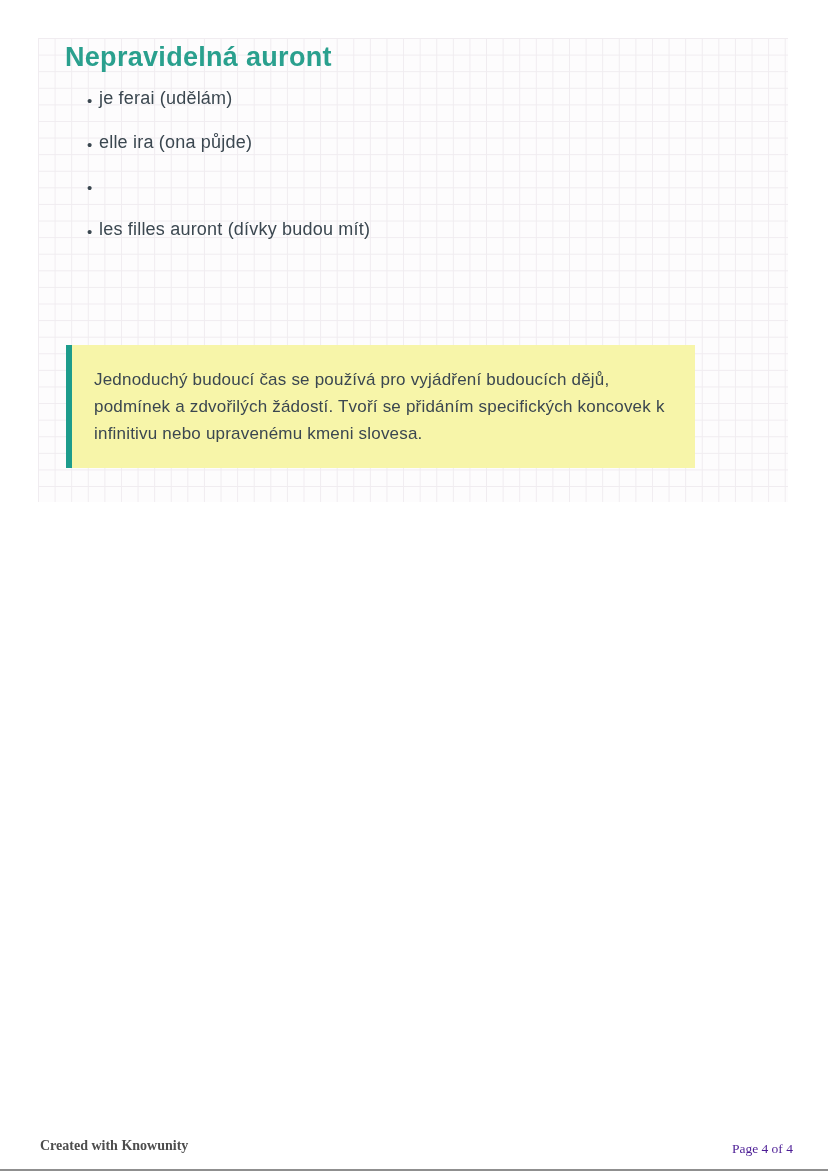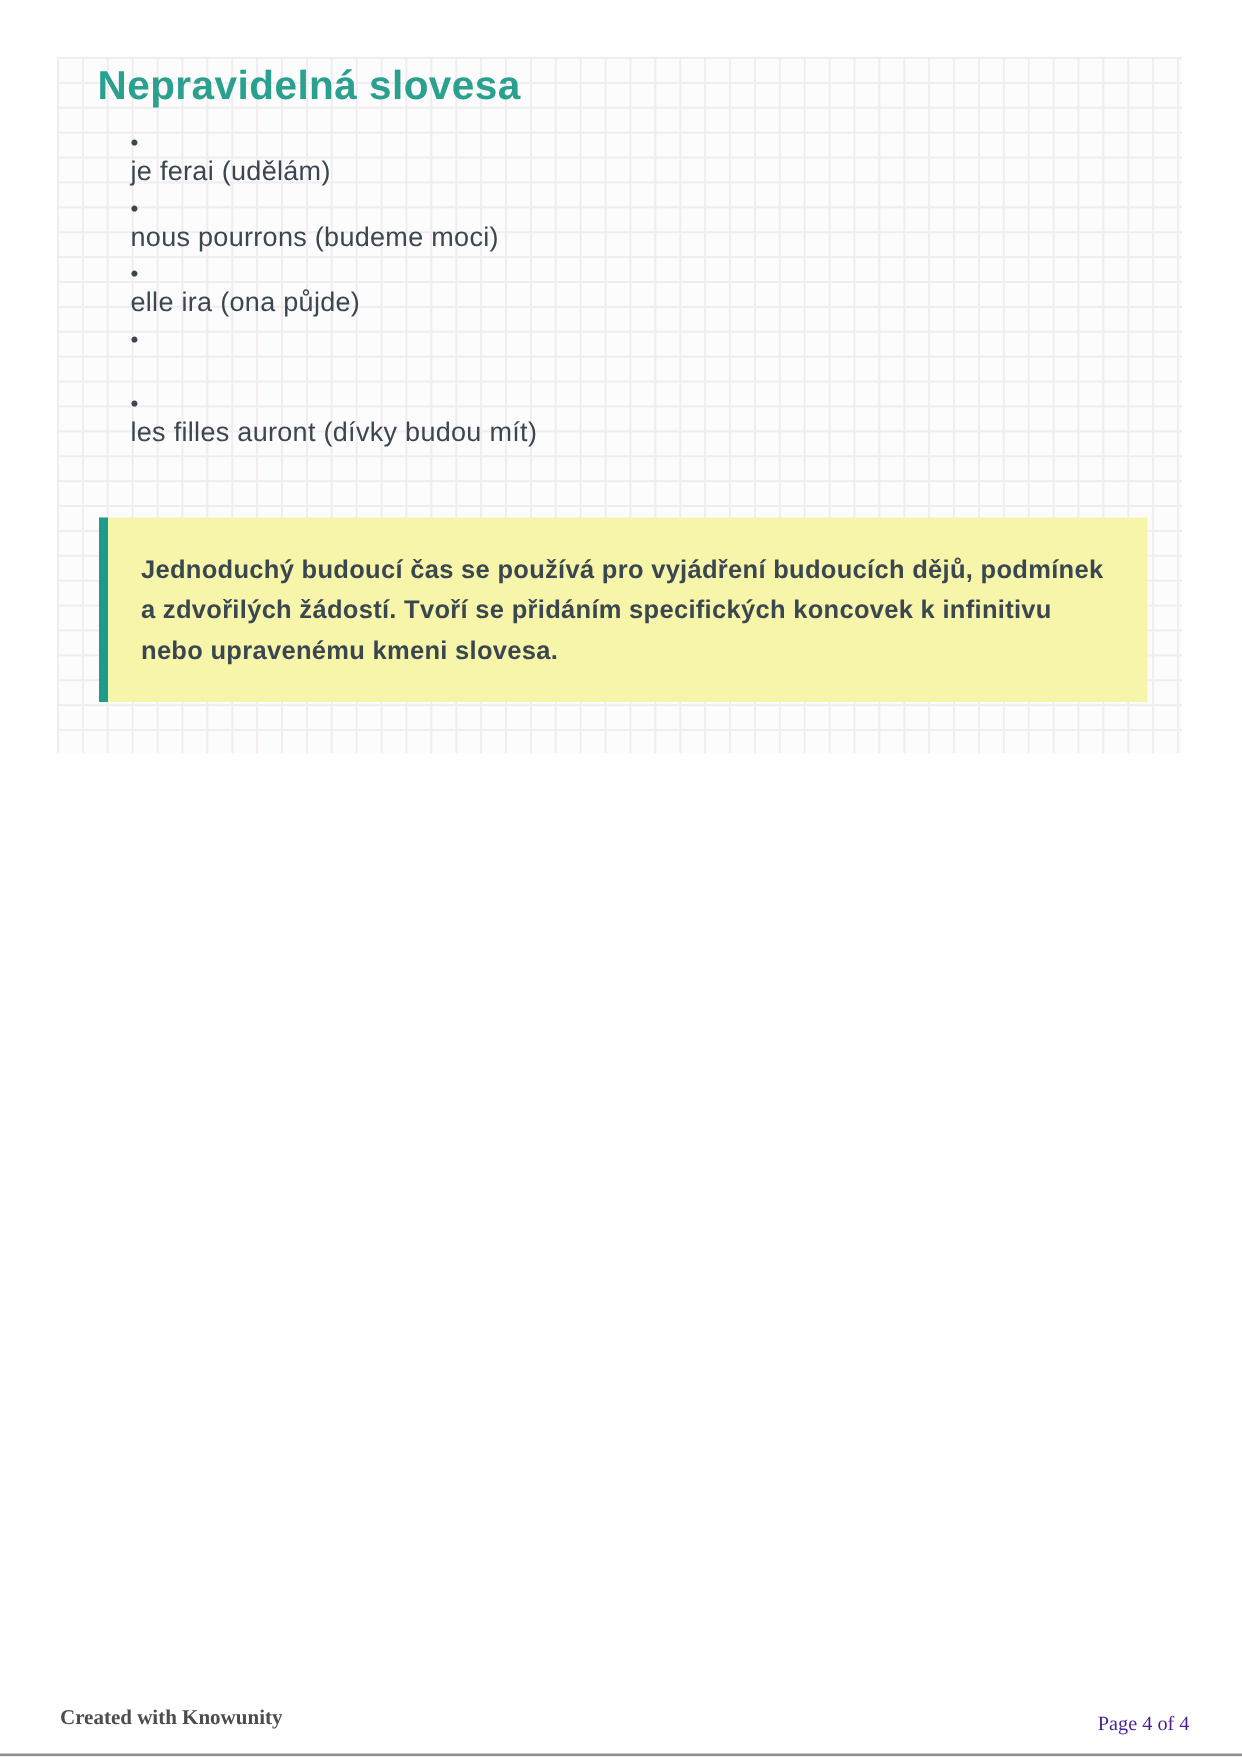--- a/index.html
+++ b/index.html
@@ -43,46 +43,44 @@
 
   .verb-list {
     position: absolute;
     left: 87px;
     top: 87px;
     list-style: none;
   }
 
   .verb-list li {
     display: flex;
-    align-items: flex-start;
+    align-items: flex-end;
     height: 22px;
     margin-bottom: 21.5px;
     font-size: 18px;
     color: var(--body-text, #3b4750);
     letter-spacing: 0.2px;
-    flex-direction: column;
   }
 
   .bullet-marker {
     display: inline-block;
     width: 12px;
     font-size: 15px;
     color: var(--body-text, #3b4750);
   }
   .bullet-marker::before { content: "\2022"; }
 
   .callout-box {
     position: absolute;
     left: 66px;
     top: 345px;
-    width: 699px;
+    width: 629px;
     height: 123px;
     background: var(--callout-bg, #f7f5a9);
     border-left: 6px solid var(--callout-border, #1d9c8c);
-    font-weight: bold;
   }
 
   .callout-text {
     display: block;
     padding: 21px 24px 0 22px;
     font-size: 17px;
     line-height: 27px;
     letter-spacing: 0.2px;
     color: var(--body-text, #37444d);
   }
@@ -124,30 +122,26 @@
     background: #8f8f8f;
   }
 </style>
 </head>
 <body>
 
 <div class="page">
 
   <div class="grid-paper"></div>
 
-  <h1 class="doc-title">Nepravidelná slovesa</h1>
+  <h1 class="doc-title">Nepravidelná auront</h1>
 
   <ul class="verb-list">
     <li>
       <span class="bullet-marker"></span>
       <span>je ferai (udělám)</span>
-    </li>
-    <li>
-      <span class="bullet-marker"></span>
-      <span>nous pourrons (budeme moci)</span>
     </li>
     <li>
       <span class="bullet-marker"></span>
       <span>elle ira (ona půjde)</span>
     </li>
     <li>
       <span class="bullet-marker"></span>
     </li>
     <li>
       <span class="bullet-marker"></span>

